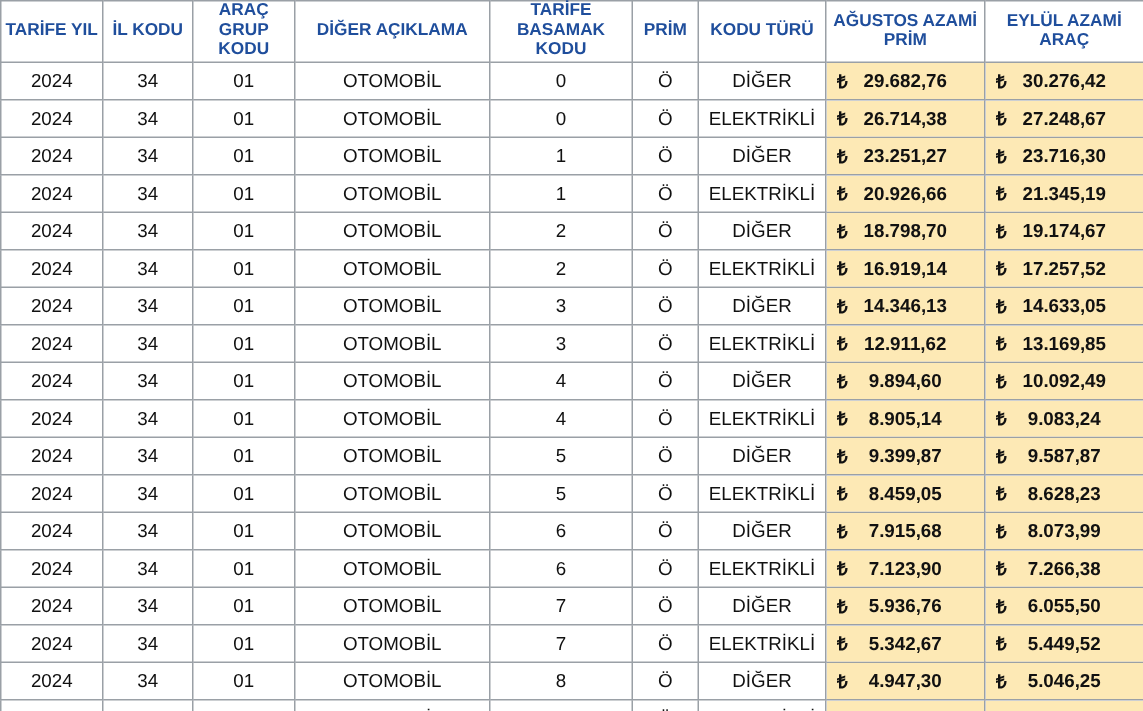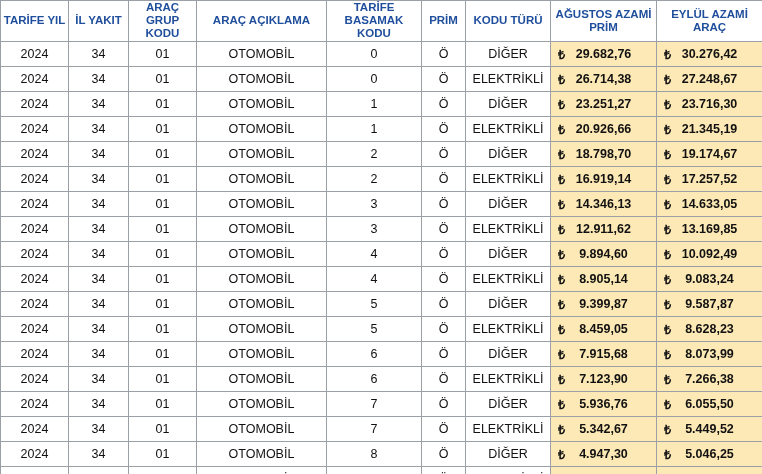--- a/index.html
+++ b/index.html
@@ -75,23 +75,23 @@
       <col class="c-aciklama">
     <col class="c-tarife">
       <col class="c-ozel">
       <col class="c-yakit">
       <col class="c-ag">
       <col class="c-ey">
   </colgroup>
   <thead>
     <tr>
       <th>TARİFE YIL</th>
-      <th>İL YAKIT</th>
+      <th>İL KODU</th>
       <th>ARAÇ GRUP KODU</th>
-      <th>ARAÇ AÇIKLAMA</th>
+      <th>DİĞER AÇIKLAMA</th>
       <th>TARİFE BASAMAK KODU</th>
       <th>PRİM</th>
       <th>KODU TÜRÜ</th>
       <th>AĞUSTOS AZAMİ PRİM</th>
       <th>EYLÜL AZAMİ ARAÇ</th>
     </tr>
   </thead>
   <tbody id="table-body">
       <tr>
         <td>2024</td>

